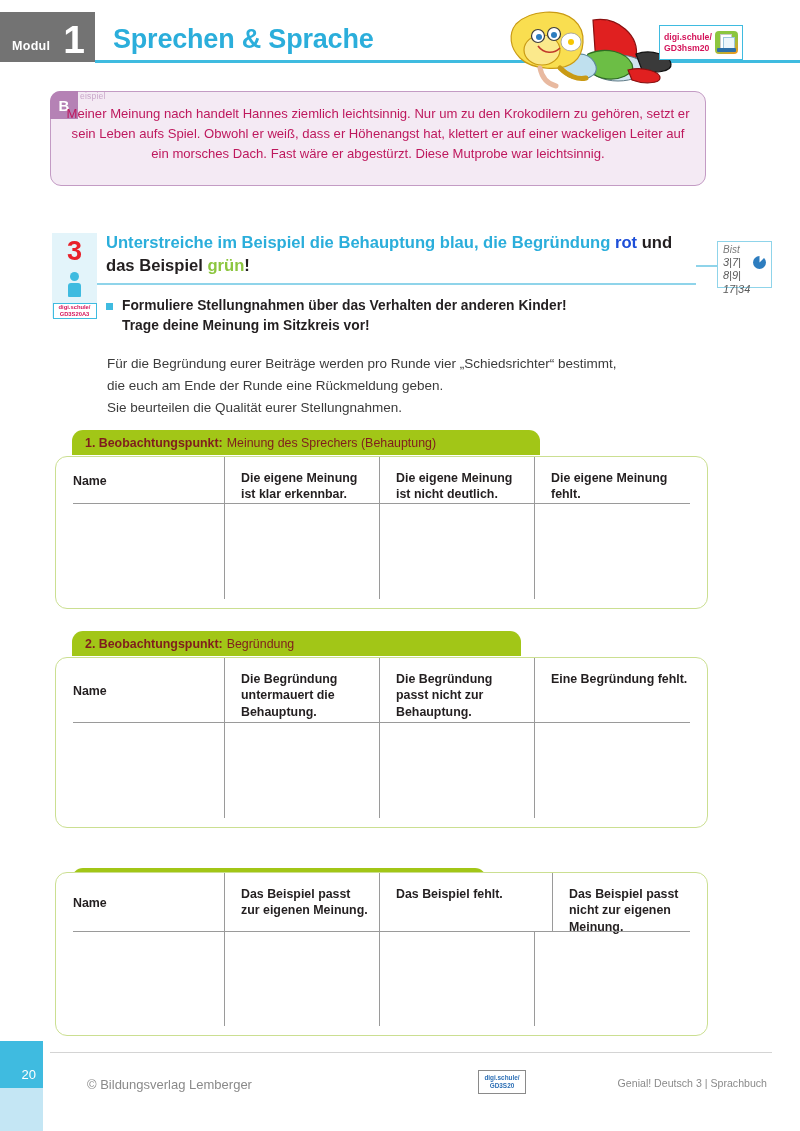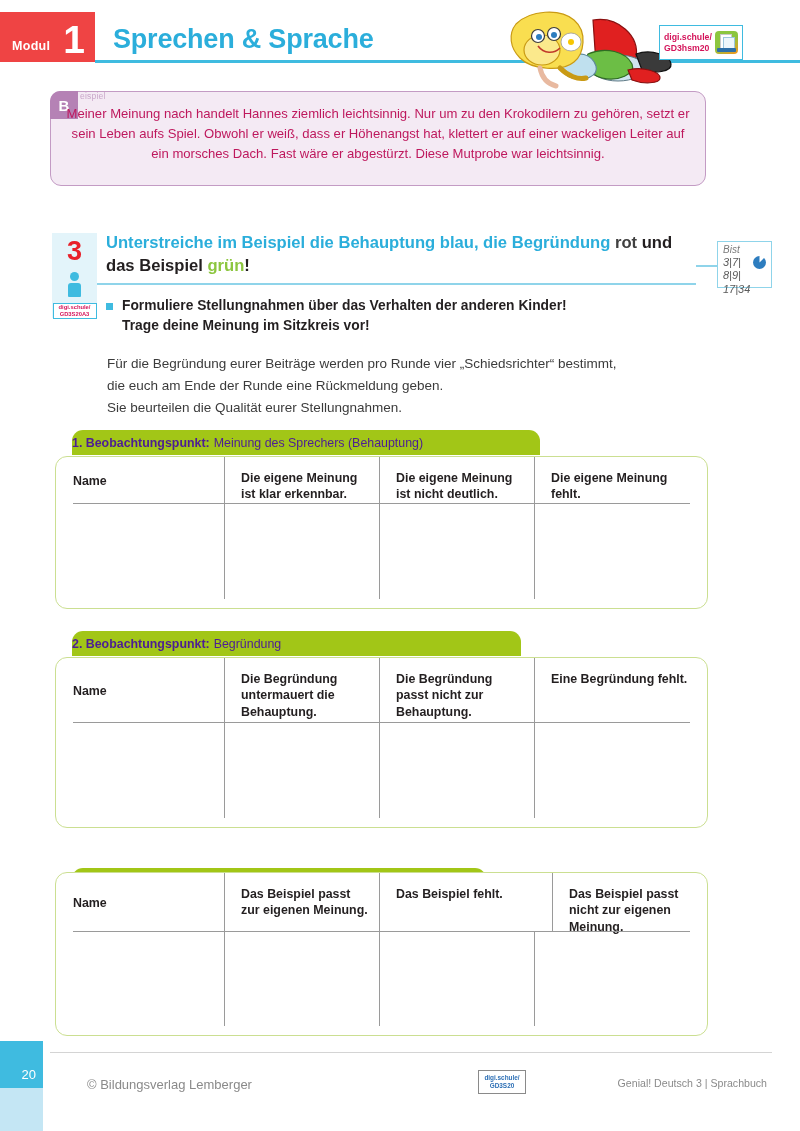--- a/index.html
+++ b/index.html
@@ -19,21 +19,21 @@
   
   .header {
     position: absolute;
     left: 0; top: 0;
     width: 800px; height: 78px;
   }
   .modul-badge {
     position: absolute;
     left: 0; top: 12px;
     width: 95px; height: 50px;
-    background: #ef4444;
+    background: #737373;
     display: flex;
     align-items: flex-end;
     justify-content: flex-start;
     box-sizing: border-box;
     padding: 0 0 7px 12px;
   }
   .modul-word {
     color: #ffffff;
     font-size: 12.5px;
     font-weight: bold;
@@ -213,21 +213,21 @@
 
   .task-heading {
     position: absolute;
     left: 106px; top: 232px;
     width: 590px;
     font-size: 16.6px;
     font-weight: bold;
     color: #2BAEDB;
     line-height: 1.36;
   }
-  .c-red { color: #404040; }
+  .c-red { color: #1d4ed8; }
   .c-green { color: #8CC63F; }
   .c-dark { color: #231f20; }
 
   .task-rule {
     position: absolute;
     left: 97px; top: 283px;
     width: 599px; height: 1.6px;
     background: #8FD4EA;
   }
 
@@ -301,23 +301,23 @@
   }
 
   
   .obs-tab {
     position: absolute;
     height: 25px;
     background: #A2C617;
     border-radius: 11px 11px 0 0;
     display: flex;
     align-items: center;
-    padding-left: 0;
-    box-sizing: border-box;
-    color: #4c1d95;
+    padding-left: 13px;
+    box-sizing: border-box;
+    color: #7f1d1d;
     font-size: 12.4px;
     white-space: nowrap;
   }
   .obs-tab b { font-weight: bold; margin-right: 4px; }
 
   .obs-table {
     position: absolute;
     left: 55px;
     width: 653px;
     border: 1.5px solid #CBDF91;

